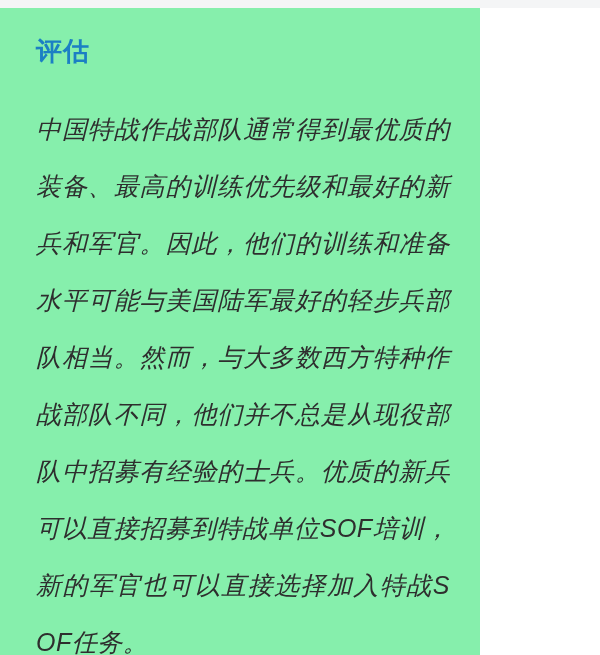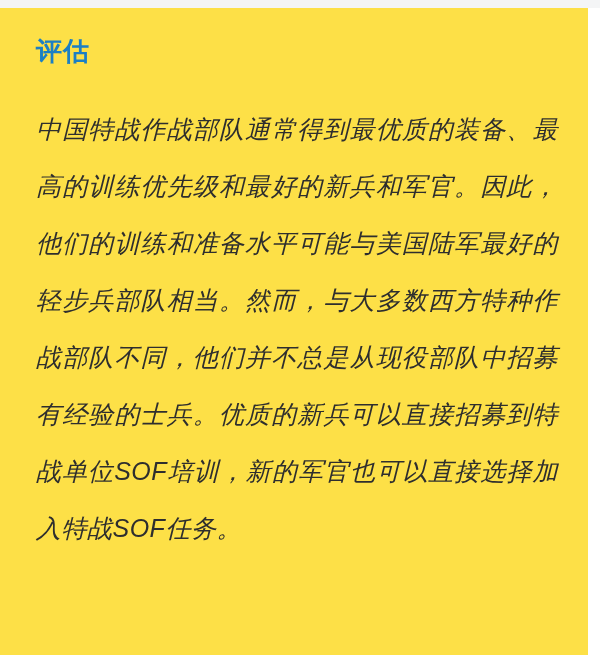--- a/index.html
+++ b/index.html
@@ -8,23 +8,23 @@
   }
   body {
     width: 600px;
     height: 655px;
     background: #ffffff;
     font-family: "Liberation Sans", sans-serif;
     overflow: hidden;
   }
   .page {
     position: relative;
-    width: 588px;
+    width: 480px;
     height: 655px;
-    background: #fde047;
+    background: #86efac;
     box-sizing: border-box;
   }
   .top-strip {
     position: absolute;
     top: 0;
     left: 0;
     width: 600px;
     height: 8px;
     background: #f4f5f6;
   }

